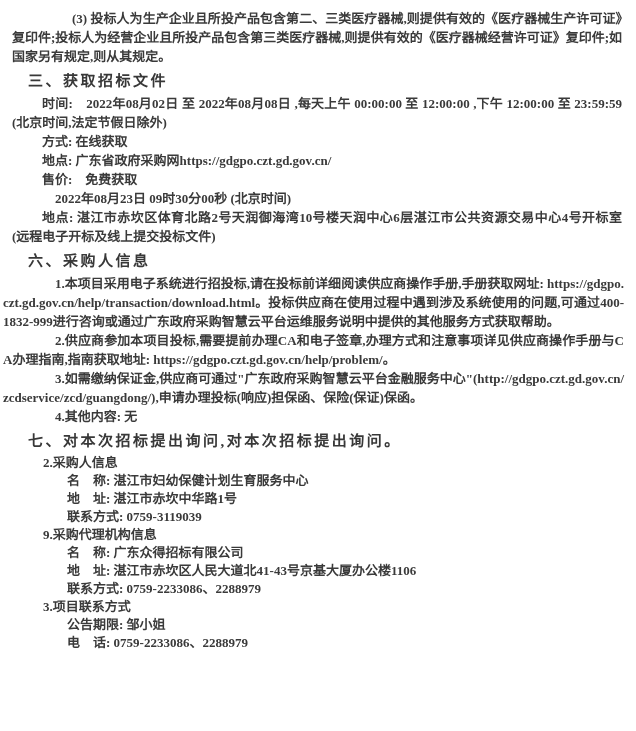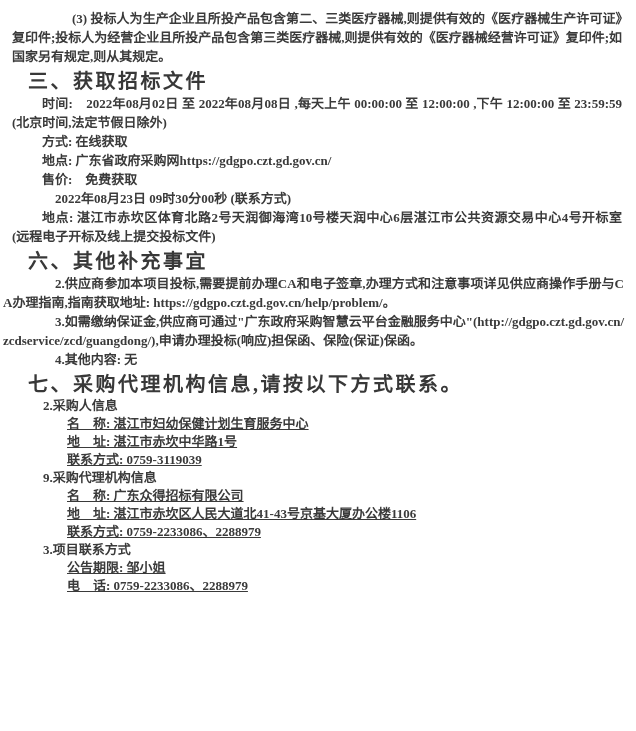--- a/index.html
+++ b/index.html
@@ -30,23 +30,23 @@
   
   .intro { text-indent: 60px; }
   
   .hang  { text-indent: 30px; }
   
   .hang2 { text-indent: 43px; }
   
   .sec6  { margin-left: -9px; margin-right: -2px; text-indent: 52px; }
   
   .c1 { text-indent: 31px; line-height: 18px; }
-  .c2 { text-indent: 55px; line-height: 18px; text-decoration: underline; }
+  .c2 { text-indent: 55px; line-height: 18px; }
   h3 {
-    font-size: 20px;
+    font-size: 15px;
     line-height: 21px;
     margin: 5px 0 2px;
     padding-left: 16px;
     letter-spacing: 2.5px;
     font-weight: 700;
     color: #383838;
   }
 </style>
 </head>
 <body>
@@ -54,30 +54,31 @@
 <div class="page">
 
   <p class="para intro">(3) 投标人为生产企业且所投产品包含第二、三类医疗器械,则提供有效的《医疗器械生产许可证》复印件;投标人为经营企业且所投产品包含第三类医疗器械,则提供有效的《医疗器械经营许可证》复印件;如国家另有规定,则从其规定。</p>
 
   <h3>三、获取招标文件</h3>
   <p class="para hang">时间:　2022年08月02日 至 2022年08月08日 ,每天上午 00:00:00 至 12:00:00 ,下午 12:00:00 至 23:59:59(北京时间,法定节假日除外)</p>
   <p class="para hang">方式: 在线获取</p>
   <p class="para hang">地点: 广东省政府采购网https://gdgpo.czt.gd.gov.cn/</p>
   <p class="para hang">售价:　免费获取</p>
 
-  <p class="para hang2">2022年08月23日 09时30分00秒 (联系方式)</p>
+  <p class="para hang2">2022年08月23日 09时30分00秒 (北京时间)</p>
   <p class="para hang">地点: 湛江市赤坎区体育北路2号天润御海湾10号楼天润中心6层湛江市公共资源交易中心4号开标室 (远程电子开标及线上提交投标文件)</p>
 
 
-  <h3>六、其他补充事宜</h3>
+  <h3>六、采购人信息</h3>
+  <p class="para sec6">1.本项目采用电子系统进行招投标,请在投标前详细阅读供应商操作手册,手册获取网址: https://gdgpo.czt.gd.gov.cn/help/transaction/download.html。投标供应商在使用过程中遇到涉及系统使用的问题,可通过400-1832-999进行咨询或通过广东政府采购智慧云平台运维服务说明中提供的其他服务方式获取帮助。</p>
   <p class="para sec6">2.供应商参加本项目投标,需要提前办理CA和电子签章,办理方式和注意事项详见供应商操作手册与CA办理指南,指南获取地址: https://gdgpo.czt.gd.gov.cn/help/problem/。</p>
   <p class="para sec6">3.如需缴纳保证金,供应商可通过"广东政府采购智慧云平台金融服务中心"(http://gdgpo.czt.gd.gov.cn/zcdservice/zcd/guangdong/),申请办理投标(响应)担保函、保险(保证)保函。</p>
   <p class="para sec6">4.其他内容: 无</p>
 
-  <h3>七、采购代理机构信息,请按以下方式联系。</h3>
+  <h3>七、对本次招标提出询问,对本次招标提出询问。</h3>
   <p class="para c1">2.采购人信息</p>
   <p class="para c2">名　称: 湛江市妇幼保健计划生育服务中心</p>
   <p class="para c2">地　址: 湛江市赤坎中华路1号</p>
   <p class="para c2">联系方式: 0759-3119039</p>
   <p class="para c1">9.采购代理机构信息</p>
   <p class="para c2">名　称: 广东众得招标有限公司</p>
   <p class="para c2">地　址: 湛江市赤坎区人民大道北41-43号京基大厦办公楼1106</p>
   <p class="para c2">联系方式: 0759-2233086、2288979</p>
   <p class="para c1">3.项目联系方式</p>
   <p class="para c2">公告期限: 邹小姐</p>

